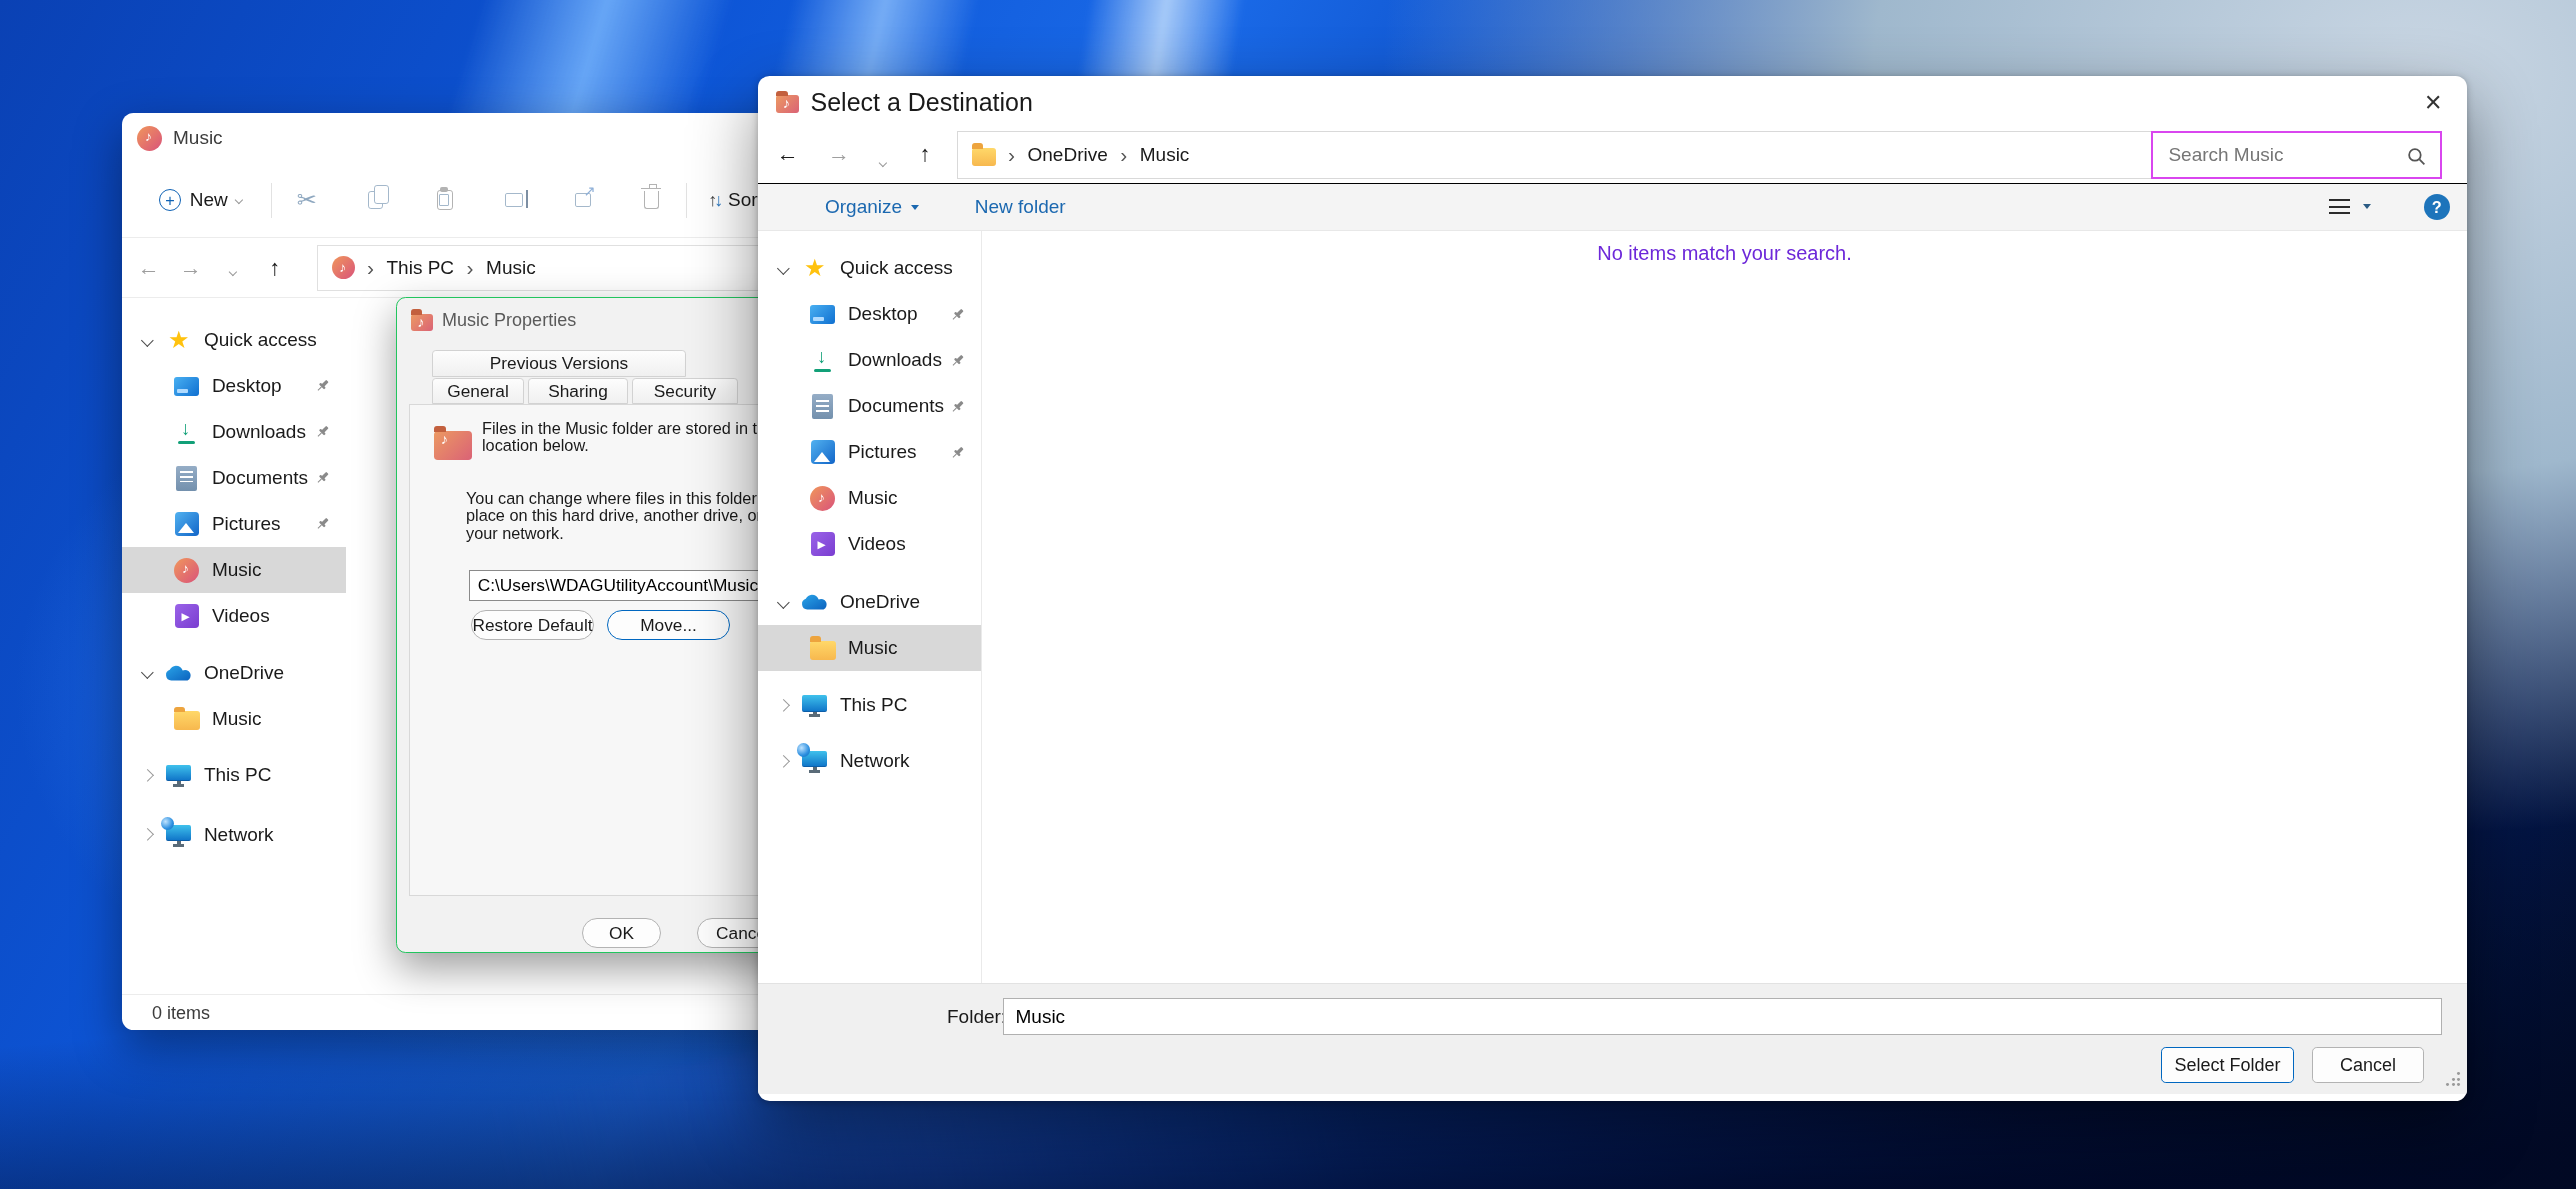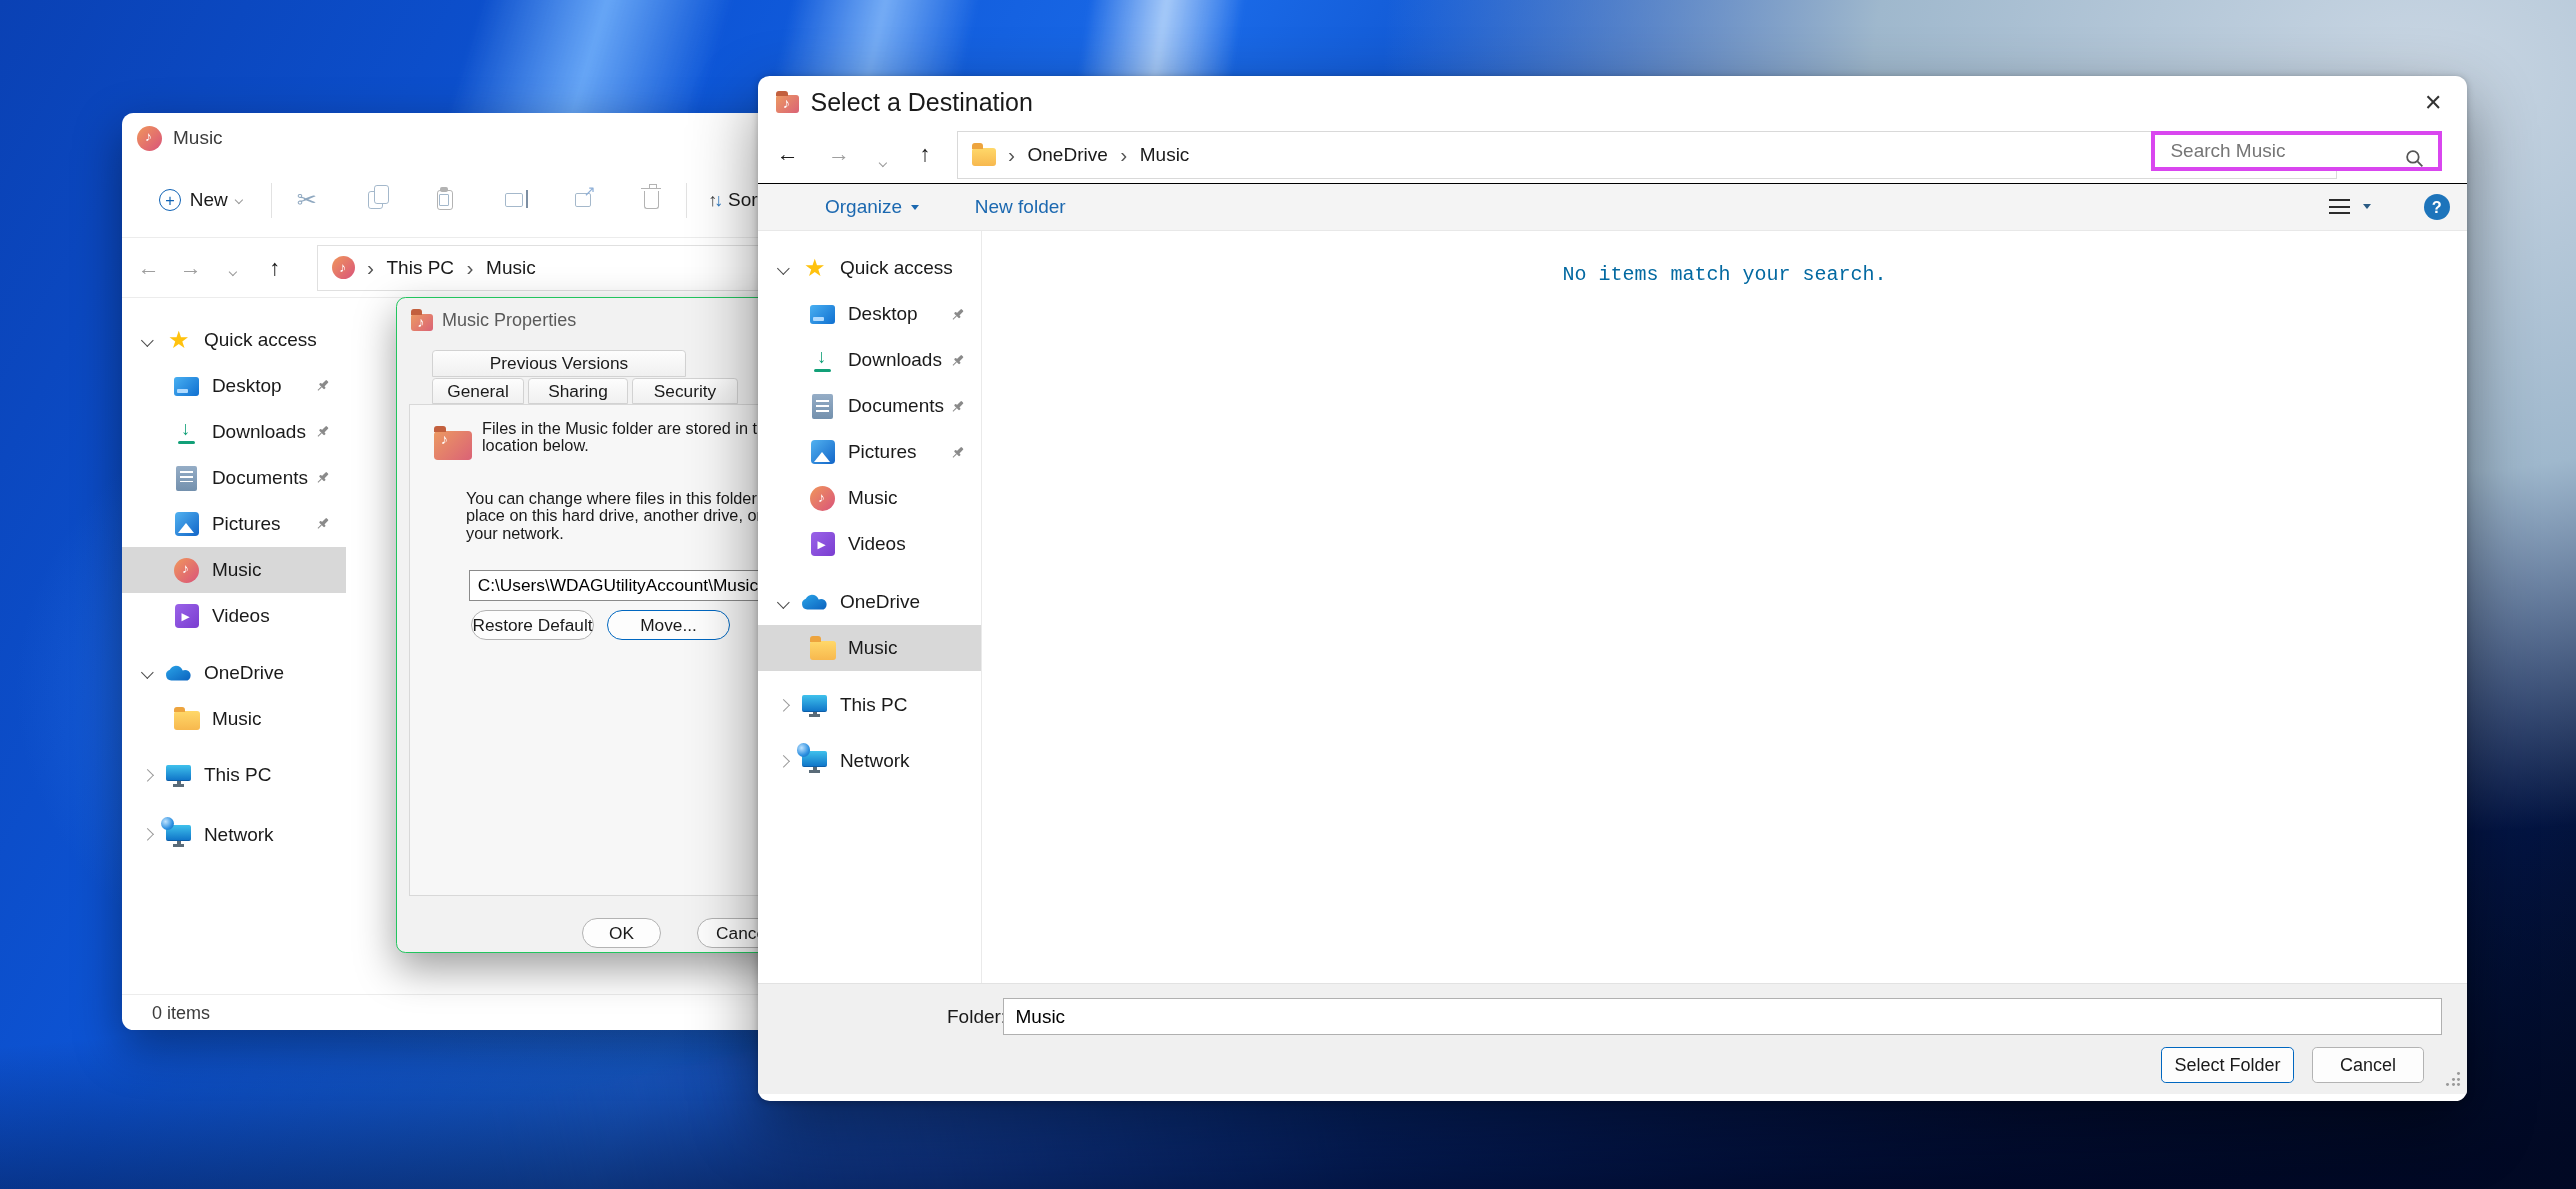--- a/index.html
+++ b/index.html
@@ -164,37 +164,37 @@
   #dest { left:758px; top:76px; width:1709px; height:1025px; }
   .d-titlebar { height:52px; display:flex; align-items:center; padding-left:18px; gap:11.5px; position:relative; }
   .d-title { font-size:25px; }
   .d-close { position:absolute; right:15.4px; top:7.7px; width:37px; height:37px; font-size:29px;
     font-weight:300; display:flex; align-items:center; justify-content:center; color:#333; }
   .d-addr { height:55px; position:relative; }
   .d-addr .navbtn { position:absolute; top:12.5px; }
   .d-crumbbox { position:absolute; left:199px; top:2.9px; width:1380px; height:48px;
     border:1px solid #d9d9d9; display:flex; align-items:center; padding-left:13.5px; gap:12.5px; }
   .d-crumb-extra { position:absolute; top:0; bottom:0; display:flex; align-items:center; }
-  .d-search { position:absolute; left:1393px; top:2.9px; width:291px; height:40px; border:4px solid #d946ef; }
+  .d-search { position:absolute; left:1393px; top:2.9px; width:291px; height:48px; border:2px solid #d946ef; }
   .d-search input { width:100%; height:100%; border:none; outline:none; font-size:19px; padding:0 44px 0 15.4px;
     font-family:"Liberation Sans", sans-serif; color:#1a1a1a; }
   .d-search input::placeholder { color:#767676; }
   .d-search svg { position:absolute; right:13.5px; top:13.5px; }
   .d-toolbar { height:48px; background:#f4f4f4; border-top:1px solid #000000; border-bottom:1px solid #e8e8e8;
     display:flex; align-items:center; position:relative; }
   .d-tool { display:flex; align-items:center; gap:8.7px; font-size:19px; color:#1b68b0; }
   .caret-dn { width:0; height:0; border-left:4.8px solid transparent; border-right:4.8px solid transparent;
     border-top:5.8px solid #1b68b0; }
   .d-main { display:flex; height:752px; }
   .d-side { width:224px; padding-top:14.4px; border-right:1px solid #eaeaea; }
   .d-list { flex:1; position:relative; }
   .d-cols { display:flex; height:38px; align-items:center; font-size:18px; color:#44586e;
     border-bottom:1px solid #f0f0f0; position:relative; }
   .d-col { height:25px; display:flex; align-items:center; border-right:1px solid #ececec; }
-  .d-empty { text-align:center; margin-top:32px; font-size:20px; color:#0369a1;font-family:Liberation Mono, monospace; }
+  .d-empty { text-align:center; margin-top:11px; font-size:20px; color:#6d28d9; }
   .d-footer { height:111px; background:#f0f0f0; border-top:1px solid #e2e2e2; position:relative; }
   .d-folderlbl { position:absolute; left:189px; top:22px; font-size:19px; }
   .d-folderinput { position:absolute; left:245px; top:14.4px; width:1439px; height:37px;
     border:1px solid #b0b0b0; background:#fff; font-size:19px; padding-left:11.5px;
     font-family:"Liberation Sans", sans-serif; }
   .d-btn { position:absolute; top:63px; height:36px; background:#fdfdfd; border:1px solid #b3b3b3;
     border-radius:4.8px; font-size:18px; display:flex; align-items:center; justify-content:center; }
   .d-btn.primary { border:1.9px solid #0067c0; }
   .grip { position:absolute; right:6.7px; bottom:7.7px; width:15.4px; height:15.4px; }
   .grip i { position:absolute; width:2.9px; height:2.9px; background:#9a9a9a; border-radius:50%; }

